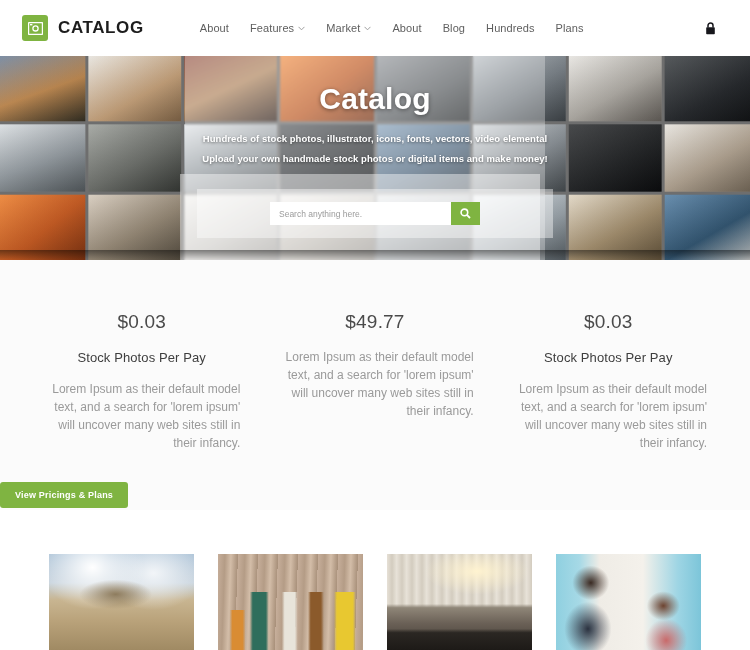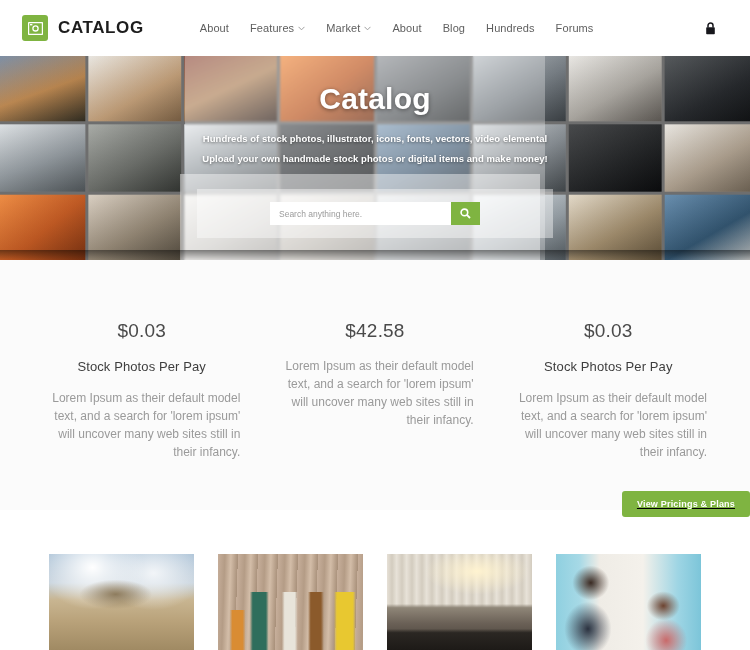--- a/index.html
+++ b/index.html
@@ -194,21 +194,21 @@
   .pricing {
     background: #fbfbfb;
     height: 250px;
     padding: 48px 0 0 0;
     position: relative;
   }
   .price-grid {
     display: grid;
     grid-template-columns: repeat(3, 1fr);
     max-width: 700px;
-    margin: 12px auto;
+    margin: 3px auto;
   }
   .price-col {
     text-align: center;
     padding: 0 18px;
   }
   .price-amount {
     font-size: 19px;
     color: #4a4a4a;
     font-weight: normal;
     letter-spacing: .2px;
@@ -223,22 +223,21 @@
     margin-top: 15px;
     font-size: 12px;
     line-height: 18px;
     color: #9a9a9a;
     text-align: right;
   }
 
   .cta-wrap {
     margin-top: 30px;
     display: flex;
-    justify-content: flex-end;
-    text-decoration: underline;
+    justify-content: flex-start;
   }
   .cta-btn {
     background: #7fb441;
     color: #ffffff;
     border: none;
     border-radius: 3px;
     font-size: 9px;
     font-weight: bold;
     padding: 8px 15px;
     cursor: pointer;
@@ -302,21 +301,21 @@
     <div class="nav-item">
       <span>About</span>
     </div>
     <div class="nav-item">
       <span>Blog</span>
     </div>
     <div class="nav-item">
       <span>Hundreds</span>
     </div>
     <div class="nav-item">
-      <span>Forums</span>
+      <span>Plans</span>
     </div>
   </nav>
 
   <div class="header-right">
     <svg class="lock-btn" width="11" height="13" viewBox="0 0 11 13">
       <path d="M3 5.5 V3.6 a2.5 2.5 0 0 1 5 0 V5.5" fill="none" stroke="#17171c" stroke-width="1.5"></path>
       <rect x="1.2" y="5.3" width="8.6" height="7" rx="0.8" fill="#17171c"></rect>
     </svg>
   </div>
 </header>
@@ -379,21 +378,21 @@
 <section class="pricing">
   <div class="price-grid">
 
     <div class="price-col">
       <div class="price-amount">$0.03</div>
       <div class="price-label">Stock Photos Per Pay</div>
       <div class="price-desc">Lorem Ipsum as their default model text, and a search for 'lorem ipsum' will uncover many web sites still in their infancy.</div>
     </div>
 
     <div class="price-col">
-      <div class="price-amount">$42.58</div>
+      <div class="price-amount">$49.77</div>
       <div class="price-desc">Lorem Ipsum as their default model text, and a search for 'lorem ipsum' will uncover many web sites still in their infancy.</div>
     </div>
 
     <div class="price-col">
       <div class="price-amount">$0.03</div>
       <div class="price-label">Stock Photos Per Pay</div>
       <div class="price-desc">Lorem Ipsum as their default model text, and a search for 'lorem ipsum' will uncover many web sites still in their infancy.</div>
     </div>
   </div>
 

